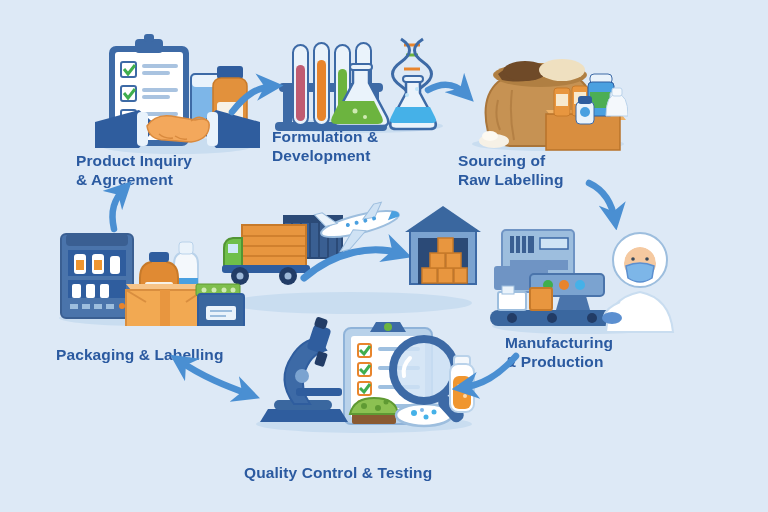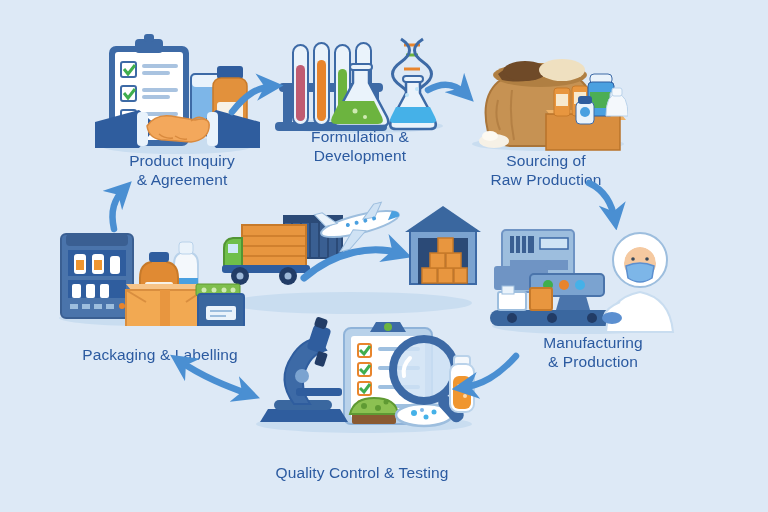--- a/index.html
+++ b/index.html
@@ -1,25 +1,25 @@
 <!DOCTYPE html>
 <html><head>
 <meta charset="utf-8">
 <style>
   html,body{margin:0;padding:0;}
   body{font-family:"Liberation Sans",sans-serif;}
   #canvas{position:relative;width:768px;height:512px;background:#dde9f6;overflow:hidden;}
   .stage{position:absolute;}
   .stage-label{
     position:absolute;
-    font-weight:normal;
+    font-weight:bold;
     font-size:15.5px;
     line-height:1.22;
     color:#2b5aa0;
-    text-align:center;
+    text-align:left;
     white-space:pre-line;
     letter-spacing:.1px;
   }
   .icon-wrap{position:absolute;}
   svg{display:block;}
   #arrow-layer{position:absolute;left:0;top:0;width:768px;height:512px;pointer-events:none;}
 </style>
 </head>
 <body>
 
@@ -59,21 +59,21 @@
         <polygon points="0,92 44,80 62,96 44,118 0,118" fill="#2f5d9e"></polygon>
         <rect x="42" y="82" width="11" height="34" rx="4" fill="#e9f3fc"></rect>
         <polygon points="165,92 121,80 103,96 121,118 165,118" fill="#2f5d9e"></polygon>
         <rect x="112" y="82" width="11" height="34" rx="4" fill="#e9f3fc"></rect>
 
         <path d="M52,96 Q60,84 76,86 L100,90 Q116,86 114,98 Q112,110 96,112 L70,110 Q54,110 52,96 Z" fill="#f3a85c" stroke="#d98a3e" stroke-width="1.5"></path>
         <path d="M96,91 q8,-7 15,-1" stroke="#d98a3e" fill="none" stroke-width="1.5"></path>
         <path d="M64,104 q6,5 14,4 M80,106 q6,4 12,3" stroke="#d98a3e" fill="none" stroke-width="1.5"></path>
       </svg>
     </div>
-    <div class="stage-label" style="left:92px;top:152px;width:180px">Product Inquiry
+    <div class="stage-label" style="left:76px;top:152px;width:180px">Product Inquiry
 &amp; Agreement</div>
   </div>
 
   <div class="stage">
     <div class="icon-wrap" style="left:273px;top:33px">
       <svg width="175" height="100" viewBox="0 0 175 100">
         <ellipse cx="88" cy="93" rx="82" ry="7" fill="#c9ddf0"></ellipse>
 
         <g fill="none" stroke-width="3">
           <path d="M131,12 h16" stroke="#e8842c"></path>
@@ -144,21 +144,21 @@
         <rect x="122" y="52" width="22" height="16" fill="#4cae54"></rect>
         <rect x="142" y="52" width="8" height="8" rx="2" fill="#eaf3fb" stroke="#9dbede"></rect>
         <path d="M138,76 q0,-22 11,-22 q11,0 11,22 Z" fill="#f4f8fc" stroke="#b9d2ea"></path>
         <rect x="144" y="48" width="10" height="8" rx="2" fill="#f4f8fc" stroke="#b9d2ea"></rect>
         <rect x="108" y="62" width="18" height="22" rx="4" fill="#eaf3fb" stroke="#3d6aa6"></rect>
         <rect x="110" y="56" width="14" height="8" rx="3" fill="#2f5d9e"></rect>
         <circle cx="117" cy="72" r="5" fill="#4aa0e0"></circle>
       </svg>
     </div>
     <div class="stage-label" style="left:458px;top:152px;width:176px">Sourcing of
-Raw Production</div>
+Raw Labelling</div>
   </div>
 
   <div class="stage">
     <div class="icon-wrap" style="left:222px;top:192px">
       <svg width="262" height="125" viewBox="0 0 262 125">
         <ellipse cx="128" cy="111" rx="122" ry="11" fill="#c9ddf0"></ellipse>
 
         <g>
           <rect x="62" y="24" width="58" height="42" fill="#3a5f92" stroke="#2b4a77" stroke-width="2"></rect>
           <rect x="62" y="24" width="58" height="7" fill="#2b4a77"></rect>

